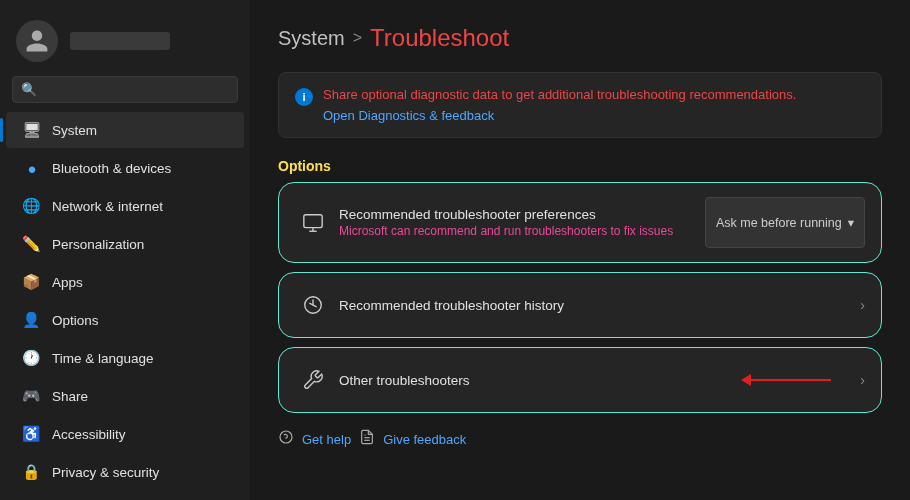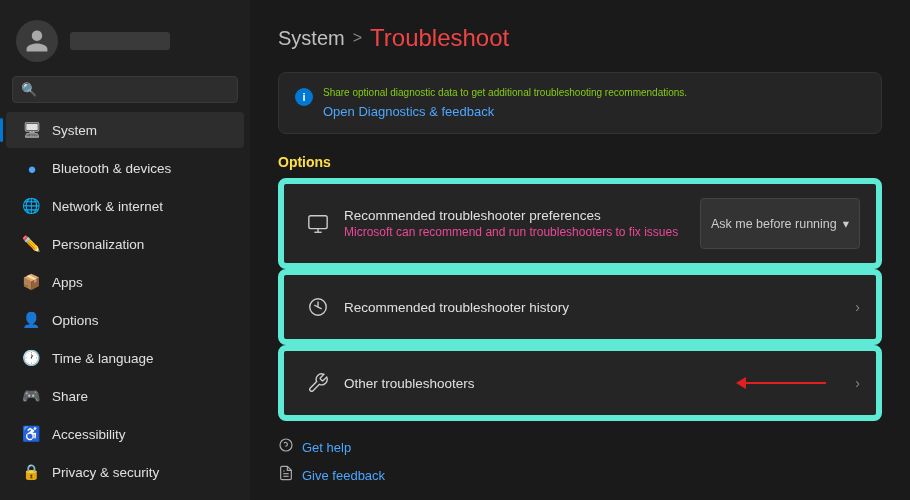--- a/index.html
+++ b/index.html
@@ -187,47 +187,47 @@
       margin-top: 1px;
     }
 
     .info-content {
       display: flex;
       flex-direction: column;
       gap: 6px;
     }
 
     .info-text {
-      color: #84cc16;
-      font-size: 10px;
+      color: #ef4444;
+      font-size: 13px;
     }
 
     .info-link {
       color: #4da6ff;
       font-size: 13px;
       cursor: pointer;
       text-decoration: none;
     }
 
     
     .section-title {
       font-size: 14px;
       font-weight: 700;
       color: #fde047;
       margin-bottom: 8px;
     }
 
     .option-card {
       background: #252525;
-      border: 6px solid #5eead4;
-      border-radius: 8px;
+      border: 1px solid #5eead4;
+      border-radius: 16px;
       display: flex;
       align-items: center;
       padding: 14px 16px;
-      margin-bottom: 0;
+      margin-bottom: 9px;
       cursor: pointer;
       position: relative;
     }
 
     .option-icon {
       width: 36px;
       height: 36px;
       display: flex;
       align-items: center;
       justify-content: center;
@@ -299,21 +299,21 @@
       height: 0;
       border-top: 6px solid transparent;
       border-bottom: 6px solid transparent;
       border-right: 10px solid #e02020;
     }
 
     
     .bottom-links {
       margin-top: 16px;
       display: flex;
-      flex-direction: column;
+      flex-direction: row;
       gap: 8px;
     }
 
     .bottom-link {
       display: flex;
       align-items: center;
       gap: 8px;
       color: #4da6ff;
       font-size: 13px;
       cursor: pointer;

